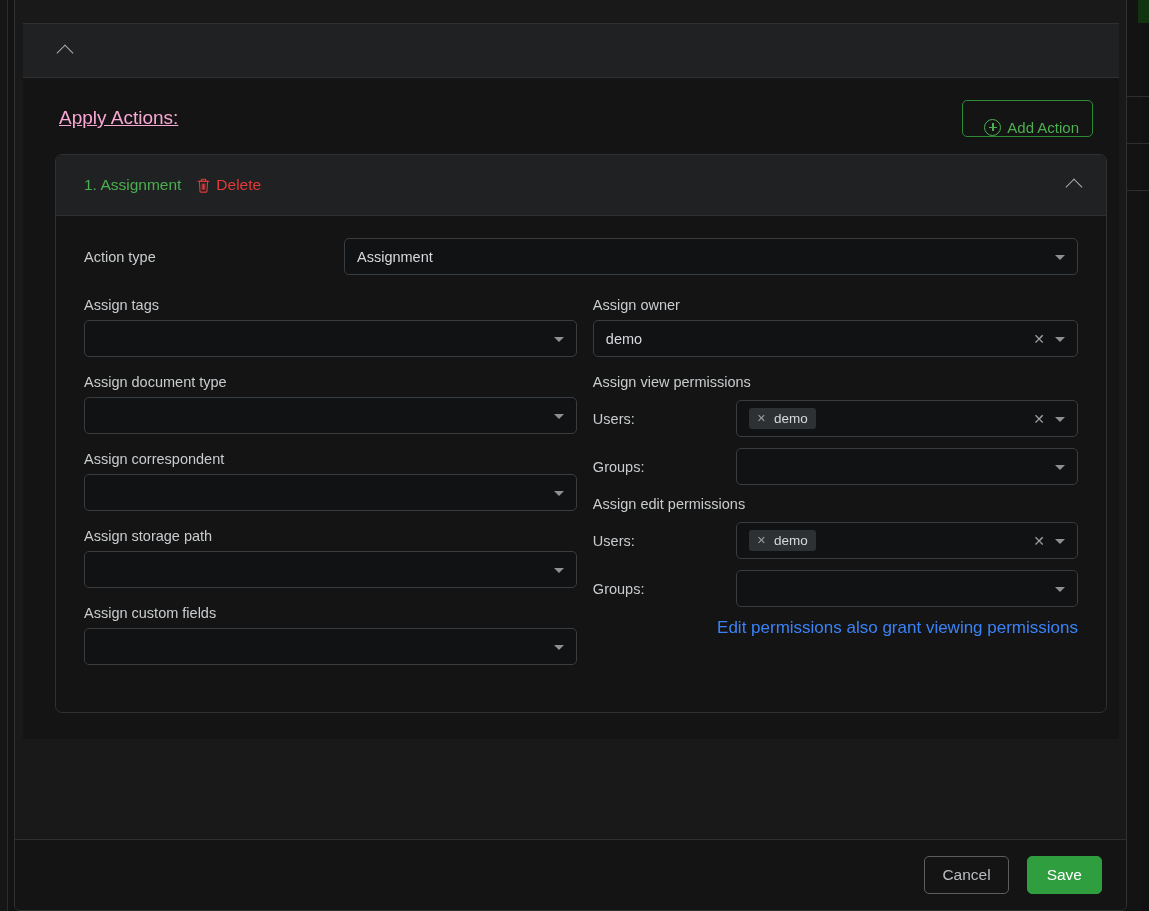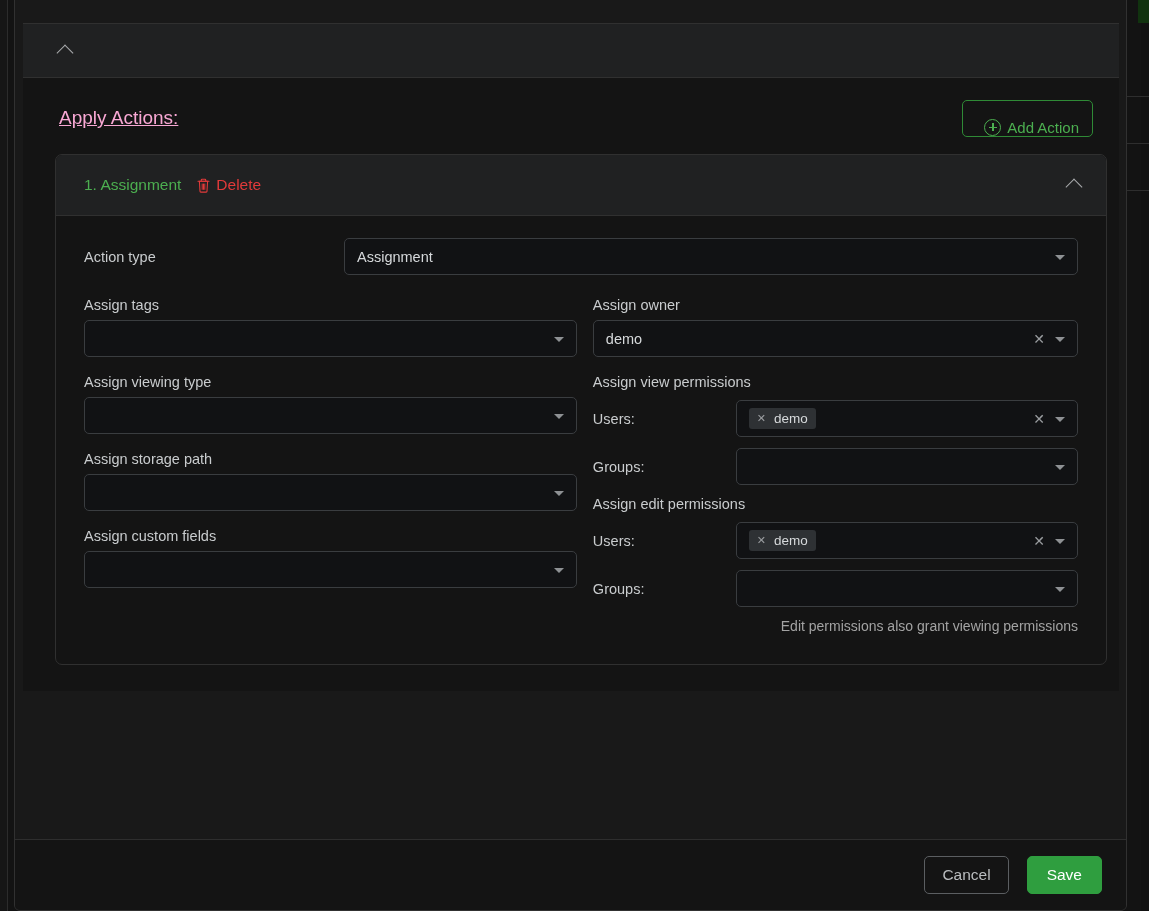--- a/index.html
+++ b/index.html
@@ -169,21 +169,21 @@
   .field { margin-bottom: 17px; }
   .field-label {
     color: #c9ccce; font-size: 14.5px;
     display: block; margin-bottom: 7px;
   }
   .hint {
     color: #9a9da0; font-size: 11.8px; margin-top: 5px;
   }
   .hint a { color: #4CAF50; }
   .hint-right {
-    color: #a3a3a3; font-size: 14px; text-align: right;
+    color: #3b82f6; font-size: 17px; text-align: right;
     margin-top: 6px;
   }
 
   .ctl {
     width: 100%;
     height: 35px;
     background: #111214;
     border: 1px solid #3a3d40;
     border-radius: 5px;
     position: relative;
@@ -327,27 +327,34 @@
 
                 <div class="field">
                   <span class="field-label">Assign tags</span>
                   <div class="ctl tall">
                     <span></span>
                     <span class="caret"></span>
                   </div>
                 </div>
 
                 <div class="field">
-                  <span class="field-label">Assign viewing type</span>
+                  <span class="field-label">Assign document type</span>
                   <div class="ctl tall">
                     <span></span>
                     <span class="caret"></span>
                   </div>
                 </div>
 
+                <div class="field">
+                  <span class="field-label">Assign correspondent</span>
+                  <div class="ctl tall">
+                    <span></span>
+                    <span class="caret"></span>
+                  </div>
+                </div>
 
                 <div class="field">
                   <span class="field-label">Assign storage path</span>
                   <div class="ctl tall">
                     <span></span>
                     <span class="caret"></span>
                   </div>
                 </div>
 
                 <div class="field">

